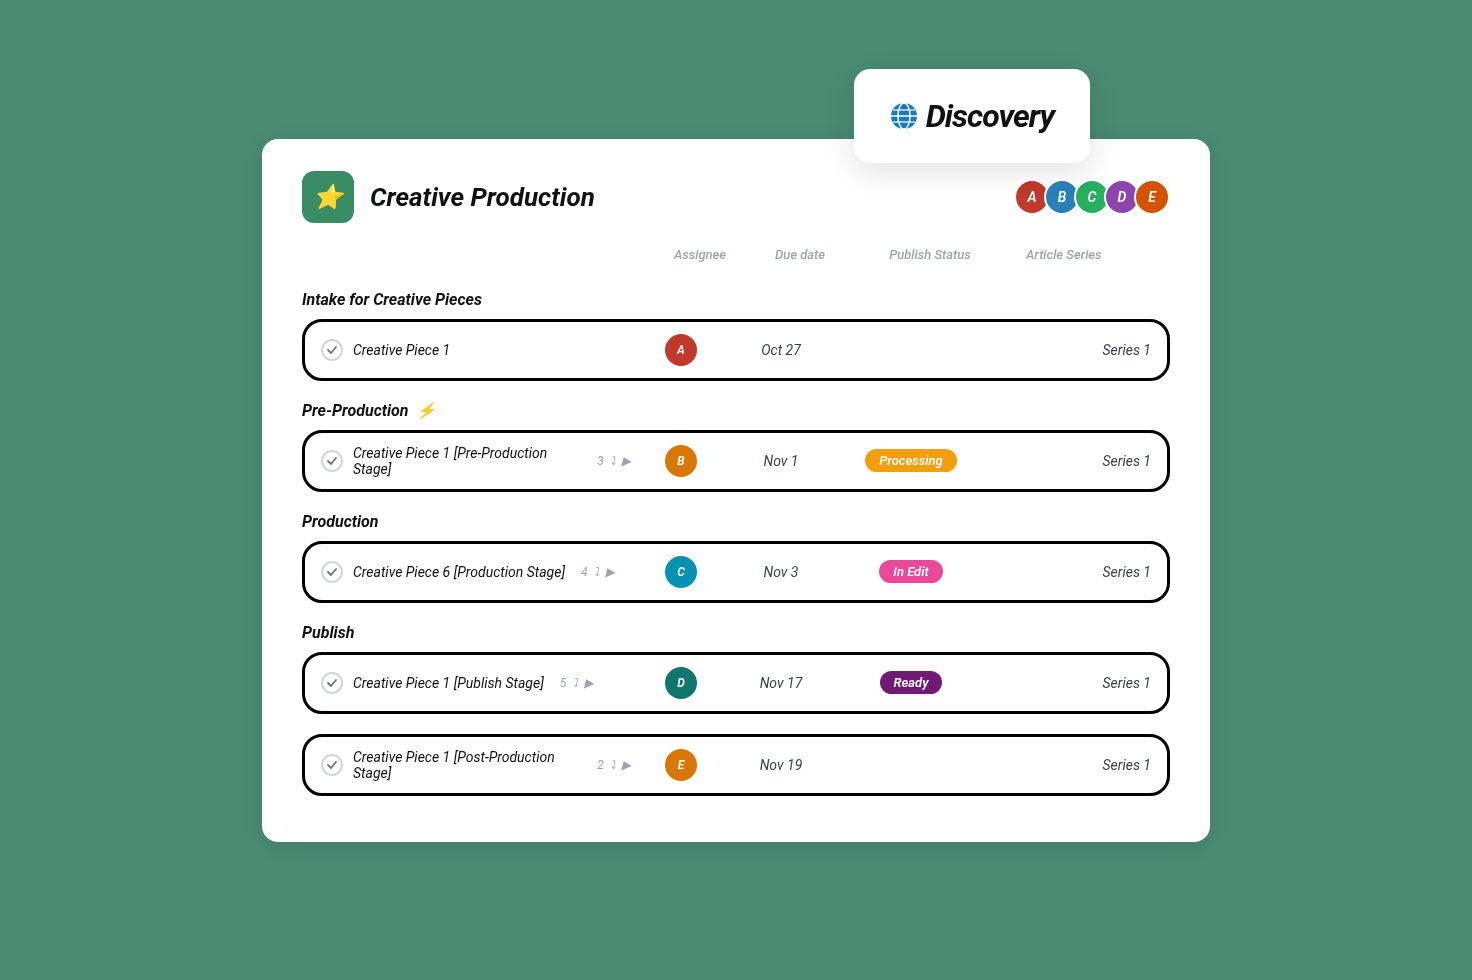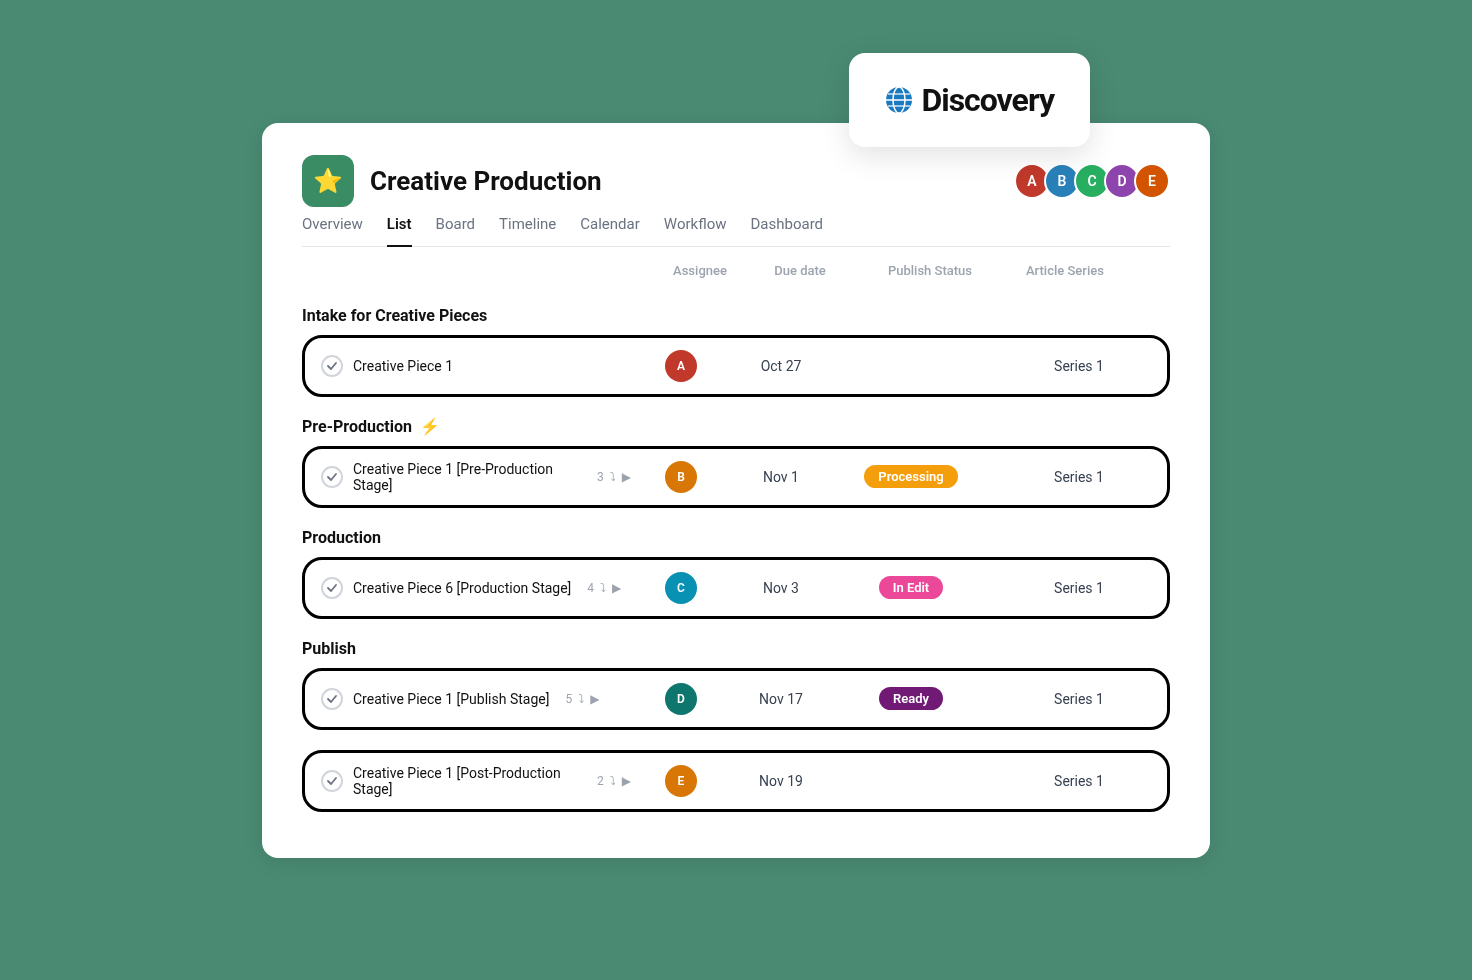--- a/index.html
+++ b/index.html
@@ -8,20 +8,21 @@
       font-family: -apple-system, BlinkMacSystemFont, 'Segoe UI', Roboto, sans-serif;
       display: flex;
       justify-content: center;
       align-items: center;
       min-height: 100vh;
       padding: 40px;
     }
     .page-wrapper {
       position: relative;
       width: 948px;
+      font-style: italic;
     }
     .discovery-card {
       position: absolute;
       top: -70px;
       right: 120px;
       background: white;
       border-radius: 16px;
       padding: 28px 36px;
       box-shadow: 0 8px 30px rgba(0,0,0,0.12);
       z-index: 10;
@@ -216,21 +217,21 @@
       background: #ec4899;
       color: #ffffff;
     }
     .status-ready {
       background: #701a75;
       color: white;
     }
     .task-series {
       font-size: 14px;
       color: #374151;
-      text-align: center;
+      text-align: right;
       padding-left: 16px;
     }
     .header-col {
       text-align: center;
     }
     .header-col:first-child {
       text-align: left;
     }
     .header-col:last-child {
       text-align: left;
@@ -264,29 +265,20 @@
       </div>
       <div class="avatars">
         <div class="avatar avatar-1" style="background:#c0392b;">A</div>
         <div class="avatar avatar-2" style="background:#2980b9;">B</div>
         <div class="avatar avatar-3" style="background:#27ae60;">C</div>
         <div class="avatar avatar-4" style="background:#8e44ad;">D</div>
         <div class="avatar avatar-5" style="background:#d35400;">E</div>
       </div>
     </div>
 
-    <div class="nav-tabs">
-      <span class="nav-tab">Overview</span>
-      <span class="nav-tab active">List</span>
-      <span class="nav-tab">Board</span>
-      <span class="nav-tab">Timeline</span>
-      <span class="nav-tab">Calendar</span>
-      <span class="nav-tab">Workflow</span>
-      <span class="nav-tab">Dashboard</span>
-    </div>
 
     <div class="table-header">
       <div class="header-col"></div>
       <div class="header-col">Assignee</div>
       <div class="header-col">Due date</div>
       <div class="header-col">Publish Status</div>
       <div class="header-col">Article Series</div>
     </div>
 
     <div class="section">

